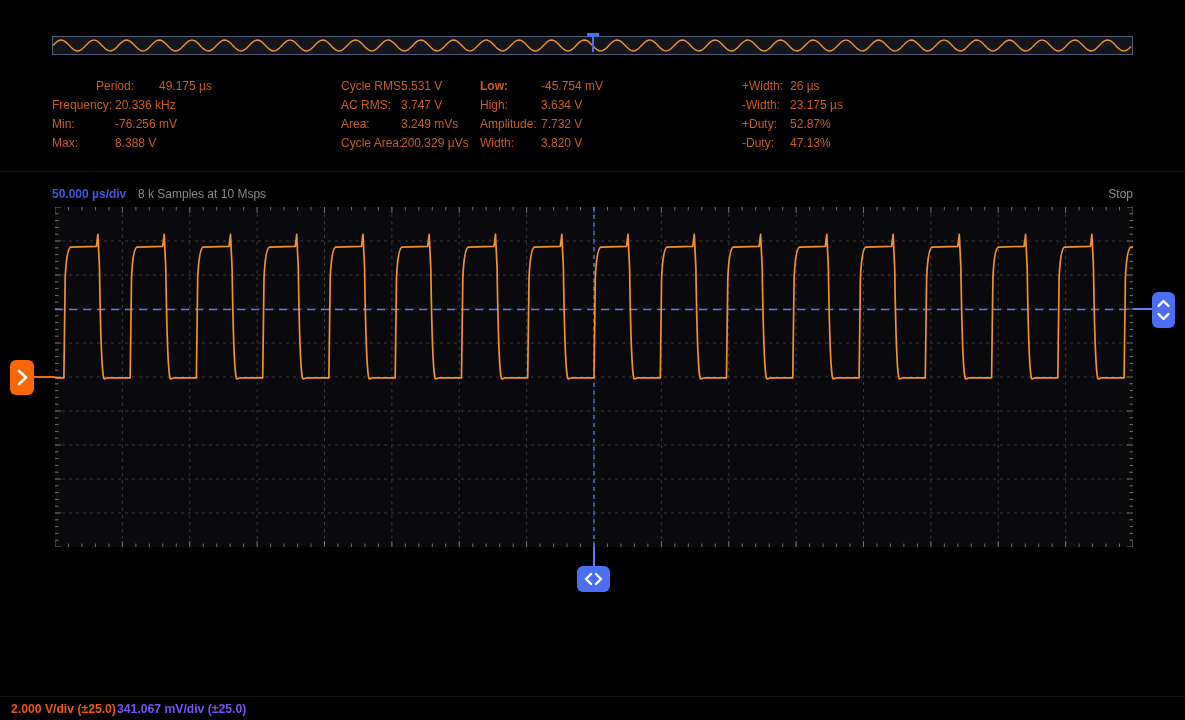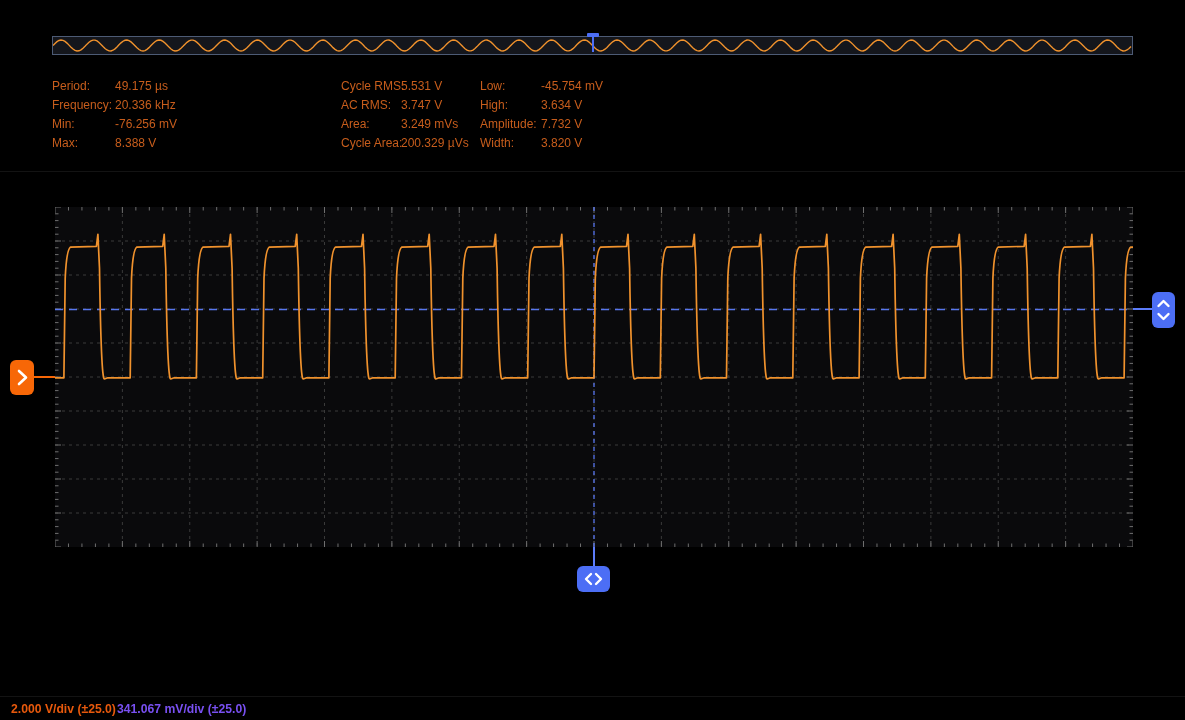--- a/index.html
+++ b/index.html
@@ -59,21 +59,21 @@
       </svg>
   </div>
   <div class="trig-marker">
     <span class="trig-cap"></span>
     <span class="trig-stem"></span>
   </div>
 
   <div id="meas">
       <div class="mcol" style="left: 52px;">
         <div class="mrow">
-          <span class="mlabel" style="width: 63px;">Period:</span>
+          <span class="mlabel" style="width: 63px; margin-left: 44px;">Period:</span>
           <span class="mvalue">49.175 µs</span>
         </div>
         <div class="mrow">
           <span class="mlabel" style="width: 63px;">Frequency:</span>
           <span class="mvalue">20.336 kHz</span>
         </div>
         <div class="mrow">
           <span class="mlabel" style="width: 63px;">Min:</span>
           <span class="mvalue">-76.256 mV</span>
         </div>
@@ -95,38 +95,61 @@
           <span class="mlabel" style="width: 60px;">Area:</span>
           <span class="mvalue">3.249 mVs</span>
         </div>
         <div class="mrow">
           <span class="mlabel" style="width: 60px;">Cycle Area:</span>
           <span class="mvalue">200.329 µVs</span>
         </div>
       </div>
       <div class="mcol" style="left: 480px;">
         <div class="mrow">
-          <span class="mlabel" style="width: 61px;">Low:</span>
+          <span class="mlabel" style="width: 61px; font-weight: bold;">Low:</span>
           <span class="mvalue">-45.754 mV</span>
         </div>
         <div class="mrow">
           <span class="mlabel" style="width: 61px;">High:</span>
           <span class="mvalue">3.634 V</span>
         </div>
         <div class="mrow">
           <span class="mlabel" style="width: 61px;">Amplitude:</span>
           <span class="mvalue">7.732 V</span>
         </div>
         <div class="mrow">
           <span class="mlabel" style="width: 61px;">Width:</span>
           <span class="mvalue">3.820 V</span>
         </div>
       </div>
+      <div class="mcol" style="left: 742px;">
+        <div class="mrow">
+          <span class="mlabel" style="width: 48px;">+Width:</span>
+          <span class="mvalue">26 µs</span>
+        </div>
+        <div class="mrow">
+          <span class="mlabel" style="width: 48px;">-Width:</span>
+          <span class="mvalue">23.175 µs</span>
+        </div>
+        <div class="mrow">
+          <span class="mlabel" style="width: 48px;">+Duty:</span>
+          <span class="mvalue">52.87%</span>
+        </div>
+        <div class="mrow">
+          <span class="mlabel" style="width: 48px;">-Duty:</span>
+          <span class="mvalue">47.13%</span>
+        </div>
+      </div>
     </div>
 
+  <div class="plot-header">
+    <span class="timebase">50.000 µs/div</span>
+    <span class="sampleinfo">8 k Samples at 10 Msps</span>
+    <span class="acqstate">Stop</span>
+  </div>
 
   <div class="plot">
     <svg id="plot-svg" width="1078" height="340">
         <line x1="67.375" y1="0" x2="67.375" y2="340" stroke="#3a3a3a" stroke-width="1" stroke-dasharray="3 4"></line>
         <line x1="134.75" y1="0" x2="134.75" y2="340" stroke="#3a3a3a" stroke-width="1" stroke-dasharray="3 4"></line>
         <line x1="202.125" y1="0" x2="202.125" y2="340" stroke="#3a3a3a" stroke-width="1" stroke-dasharray="3 4"></line>
         <line x1="269.5" y1="0" x2="269.5" y2="340" stroke="#3a3a3a" stroke-width="1" stroke-dasharray="3 4"></line>
         <line x1="336.875" y1="0" x2="336.875" y2="340" stroke="#3a3a3a" stroke-width="1" stroke-dasharray="3 4"></line>
         <line x1="404.25" y1="0" x2="404.25" y2="340" stroke="#3a3a3a" stroke-width="1" stroke-dasharray="3 4"></line>
         <line x1="471.625" y1="0" x2="471.625" y2="340" stroke="#3a3a3a" stroke-width="1" stroke-dasharray="3 4"></line>

